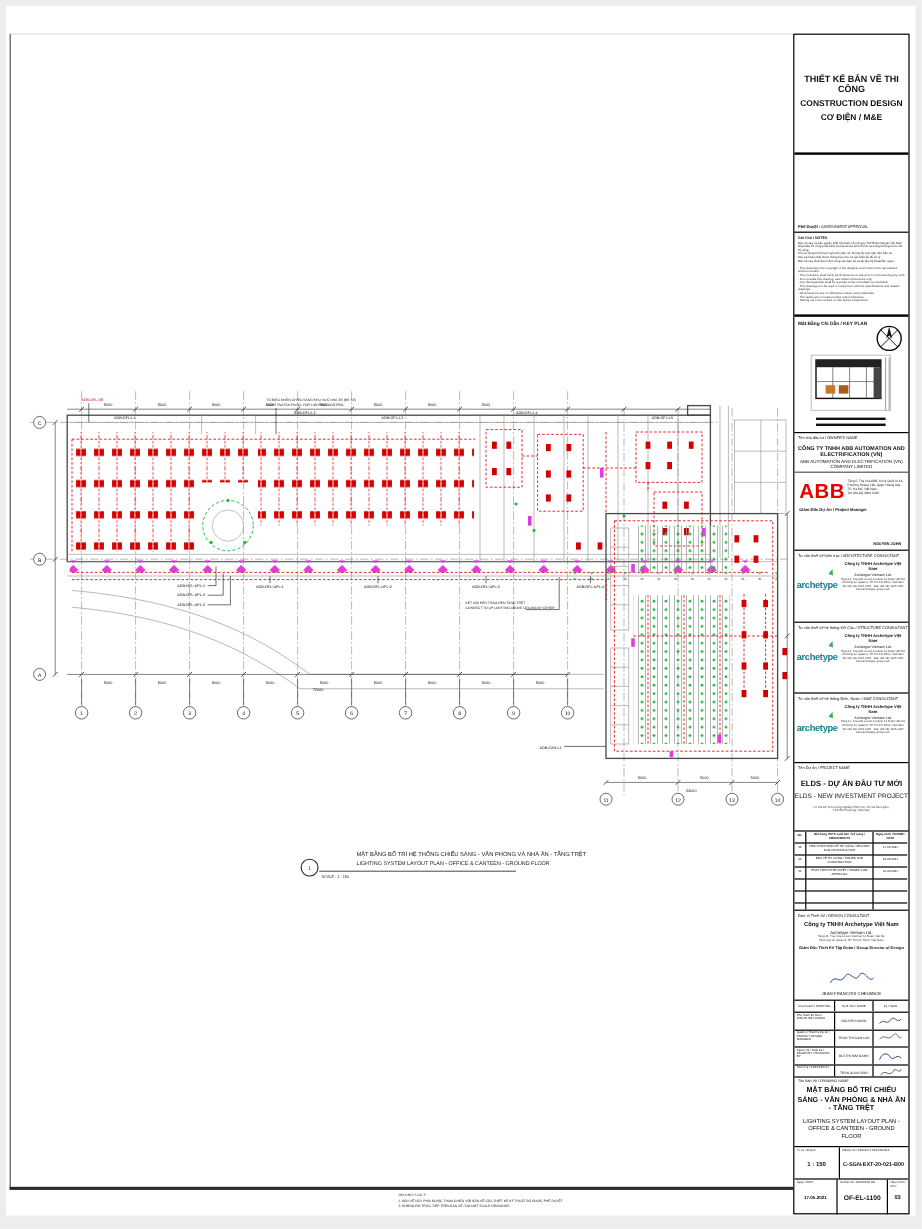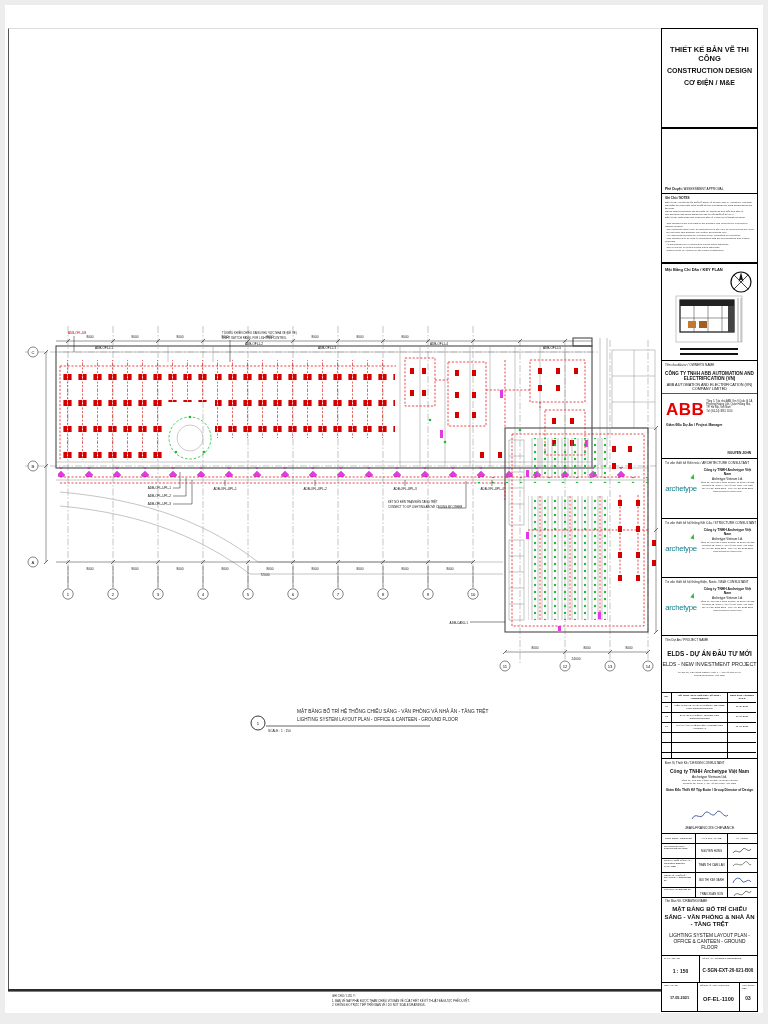--- a/index.html
+++ b/index.html
@@ -26,42 +26,42 @@
   .ptitle1{font-size:4.8px;fill:#222}
   .ptitle2{font-size:4.5px;fill:#222}
   .pscale{font-size:3.2px;fill:#222}
   .pnote{font-size:2.8px;fill:#222}
   .magenta{fill:#e23ae2}
   
   .titleblock{position:absolute;left:661px;top:28px;width:97px;height:984px;
               background:#fff;border:1.5px solid #000;box-sizing:border-box;}
   .tb-sec{position:absolute;left:0;right:0;border-bottom:1px solid #000;box-sizing:border-box;overflow:hidden;}
   .tb-head{font-weight:bold;text-align:center;}
-  .h1{font-size:7.5px;margin-top:16px}
+  .h1{font-size:7.5px;margin-top:32px}
   .h2{font-size:7px;margin-top:4px}
   .h3{font-size:7px;margin-top:5px}
   .approv{position:absolute;bottom:2px;left:3px;font-size:3.2px}
   .approv b{font-size:3.4px}
   .noteslabel{font-size:3px;font-weight:bold;margin:2px 0 1px 3px}
   .nline{font-size:2.5px;line-height:3.1px;margin-left:3px;margin-right:2px;color:#222}
   .nline.en{color:#333}
   .sec-head{font-size:3.2px;padding:1.5px 0 0 3px;white-space:nowrap}
   .kp-label{font-size:4px;font-weight:bold;padding:3px 0 0 3px}
   .kp-bars{position:absolute;left:18px;bottom:5px;width:58px}
   .kp-bar{height:2px;background:#111;margin-top:3px}
   .owner-co-vi{font-size:4.6px;font-weight:bold;text-align:center;margin-top:4px}
   .owner-co-en{font-size:3.8px;text-align:center;margin-top:2px;border-bottom:.5px solid #555;padding-bottom:2px}
   .owner-body{display:flex;margin-top:3px}
   .abb{font-size:17px;font-weight:800;color:#e60000;letter-spacing:.5px;margin:3px 2px 0 4px;font-family:"Liberation Sans",sans-serif}
   .owner-ad{font-size:2.6px;line-height:3.4px;color:#222;margin-top:3px}
   .owner-role{font-size:3.4px;font-weight:bold;margin:3px 0 0 4px}
   .owner-sign{position:absolute;right:6px;bottom:3px;font-size:3.2px;font-weight:bold}
   .cons-body{display:flex;margin-top:2px}
   .arch-logo{position:relative;width:38px;text-align:center;margin-top:10px}
-  .arch-word{font-size:7.8px;color:#17808f;font-weight:normal;letter-spacing:-.3px}
+  .arch-word{font-size:7.8px;color:#17808f;font-weight:bold;letter-spacing:-.3px}
   .leaf{position:absolute;top:-3px;right:5px;width:0;height:0;
         border-left:2px solid transparent;border-right:2px solid transparent;border-bottom:5px solid #3cb44a;transform:rotate(18deg)}
   .cons-info{flex:1;text-align:center;padding-right:2px}
   .c-vi{font-size:3.4px;font-weight:bold;margin-top:1px}
   .c-en{font-size:3px;margin-top:1px}
   .c-ad{font-size:2.4px;line-height:3px;color:#333}
   .proj-vi{font-size:6.4px;font-weight:bold;text-align:center;margin-top:8px}
   .proj-en{font-size:5.4px;text-align:center;margin-top:4px;color:#222}
   .proj-ad{font-size:2.5px;text-align:center;line-height:3.2px;margin-top:4px;color:#333}
   .rev-table{display:grid;grid-template-columns:10px 56px 28px;}

